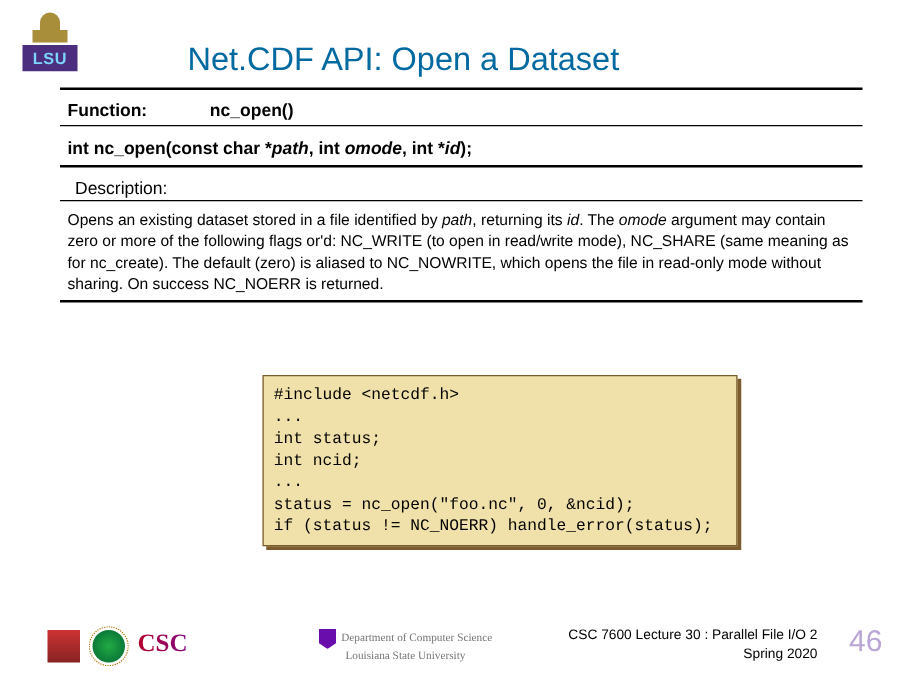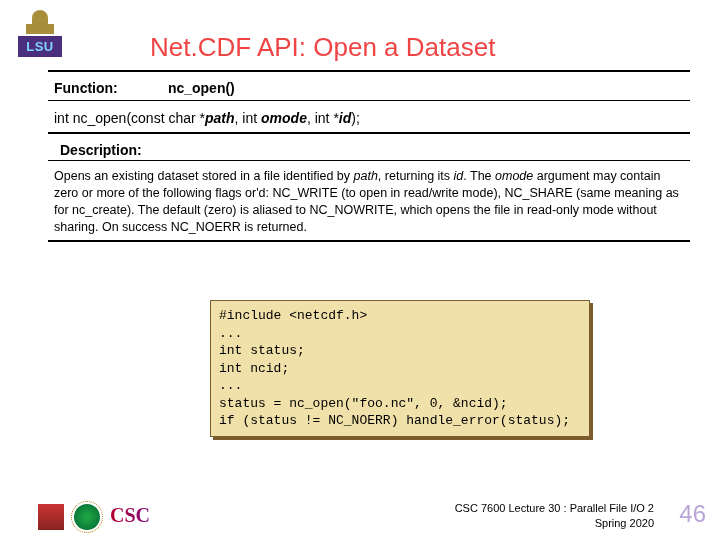--- a/index.html
+++ b/index.html
@@ -45,21 +45,21 @@
     font-size: 13px;
     text-align: center;
     padding: 3px 4px;
     letter-spacing: 0.5px;
   }
   .title {
     position: absolute;
     top: 32px;
     left: 150px;
     font-size: 26px;
-    color: #ef4444;
+    color: #0369a1;
     font-family: Arial, sans-serif;
   }
   .hr-main {
     position: absolute;
     top: 70px;
     left: 48px;
     right: 30px;
     border: none;
     border-top: 2px solid #000;
   }
@@ -73,28 +73,28 @@
   .row-function .label { font-weight: bold; display:inline-block; width: 110px; }
   .row-function .val { font-weight: bold; }
   .hr-thin { border: none; border-top: 1px solid #000; position:absolute; left:48px; right:30px; }
   .hr1 { top: 100px; }
   .sig {
     position: absolute;
     top: 110px;
     left: 54px;
     font-size: 14px;
   }
-  .sig .kw { font-weight: normal; margin-top: 46px; }
+  .sig .kw { font-weight: bold; margin-top: 46px; }
   .sig .it { font-style: italic; font-weight: bold; }
   .hr2 { top: 132px; border-top: 2px solid #000;}
   .desc-label {
     position: absolute;
     top: 142px;
     left: 60px;
-    font-weight: bold;
+    font-weight: normal;
     font-size: 14px;
   }
   .hr3 { top: 160px; }
   .desc-body {
     position: absolute;
     top: 168px;
     left: 54px;
     right: 34px;
     font-size: 12.5px;
     line-height: 1.35;
@@ -219,18 +219,22 @@
 status = nc_open("foo.nc", 0, &amp;ncid);
 if (status != NC_NOERR) handle_error(status);</div>
 </div>
 
 <div class="footer">
   <div class="footer-logos">
     <div class="flogo cct"></div>
     <div class="flogo nsf"></div>
     <div class="flogo csc">CSC</div>
   </div>
+  <div class="dept">
+    <span class="shield"></span><span>Department of Computer Science</span><br>
+    <span>Louisiana State University</span>
+  </div>
   <div class="lecture">
     <span class="bold">CSC 7600</span><span class="bold"> Lecture 30 </span><span>: Parallel File I/O 2</span><br>
     <span>Spring 2020</span>
   </div>
   <div class="pagenum">46</div>
 </div>
 
 </body></html>

